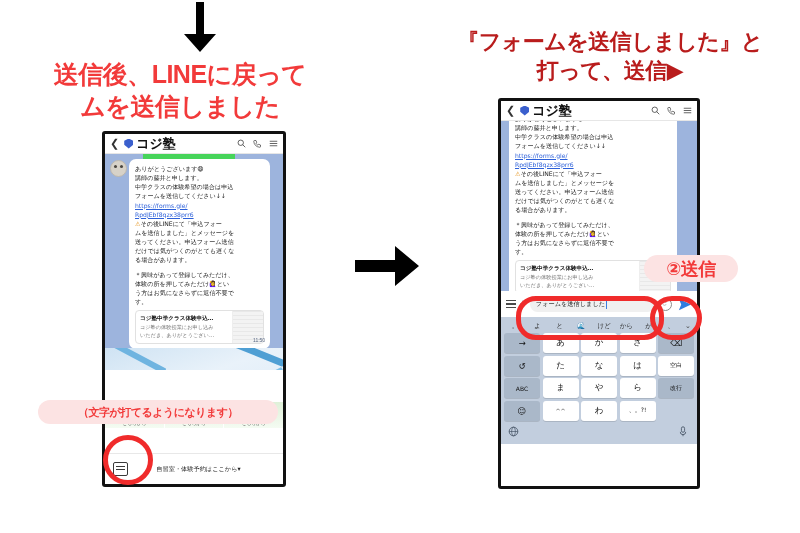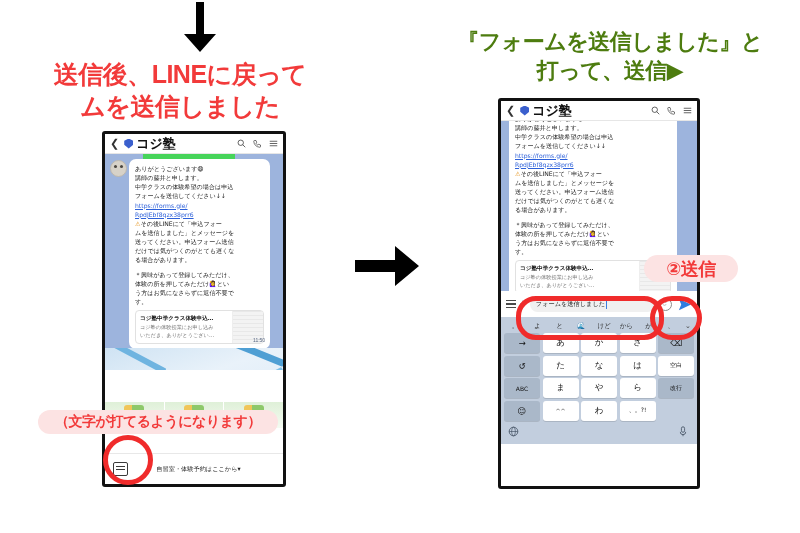--- a/index.html
+++ b/index.html
@@ -22,21 +22,21 @@
 
   
   .headline-left{
     position:absolute;left:40px;top:58px;width:280px;
     font-size:25px;font-weight:bold;line-height:1.28;
     color:#f23a3a;text-align:center;letter-spacing:-0.5px;
   }
   .headline-right{
     position:absolute;left:425px;top:28px;width:370px;
     font-size:22px;font-weight:bold;line-height:1.3;
-    color:#4d7c0f;text-align:center;letter-spacing:-0.5px;
+    color:#b91c1c;text-align:center;letter-spacing:-0.5px;
   }
 
   
   .phone{
     position:absolute;background:#ffffff;
     border:3px solid #111;border-radius:3px;overflow:hidden;
   }
   .phone-left{left:102px;top:131px;width:178px;height:350px;}
   .phone-right{left:498px;top:98px;width:196px;height:385px;}
 
@@ -206,21 +206,21 @@
   
   .pill{
     position:absolute;background:#fce3e3;border-radius:14px;
     color:#f23a3a;font-weight:bold;display:flex;align-items:center;
     justify-content:center;white-space:nowrap;
   }
   .pill-tap{
     left:72px;top:377px;width:190px;height:26px;font-size:19px;letter-spacing:-0.5px;
   }
   .pill-note{
-    left:38px;top:400px;width:240px;height:24px;font-size:14px;letter-spacing:-0.5px;margin-top:10px;
+    left:38px;top:400px;width:240px;height:24px;font-size:11px;letter-spacing:-0.5px;
   }
   .pill-1{
     left:466px;top:255px;width:148px;height:27px;font-size:18px;letter-spacing:-0.5px;
   }
   .pill-2{
     left:644px;top:255px;width:94px;height:27px;font-size:18px;letter-spacing:-0.5px;
   }
 
   
   .circ{position:absolute;border:5px solid #f02b2b;border-radius:50%;}

